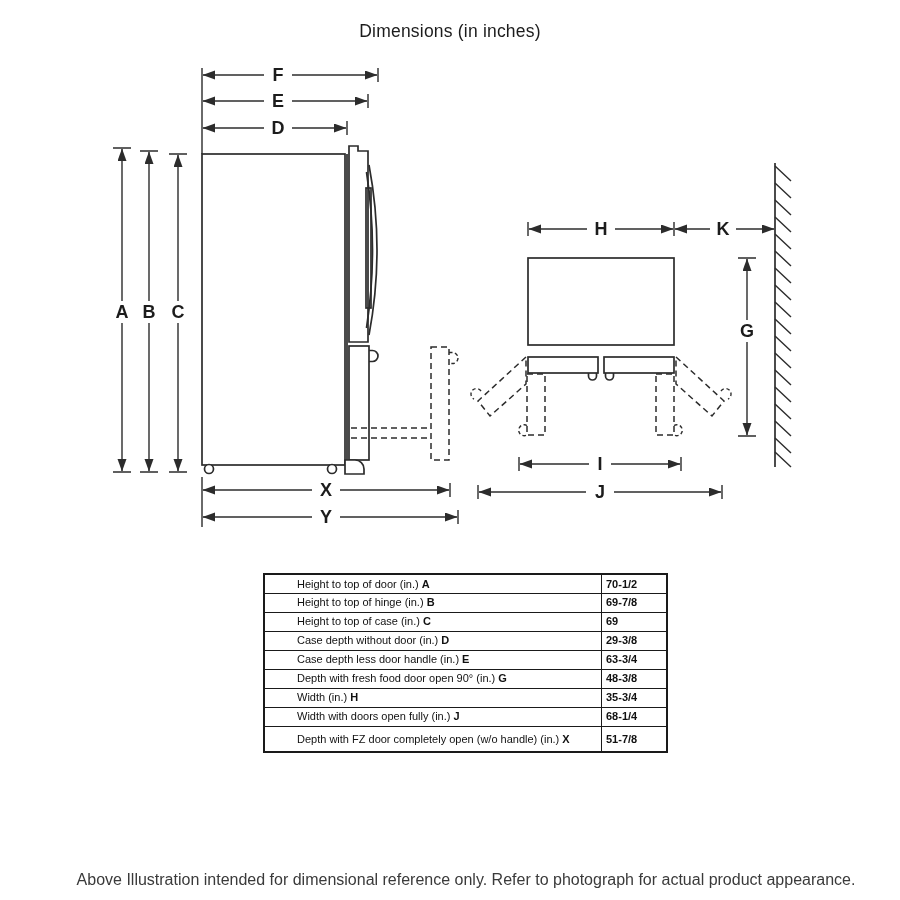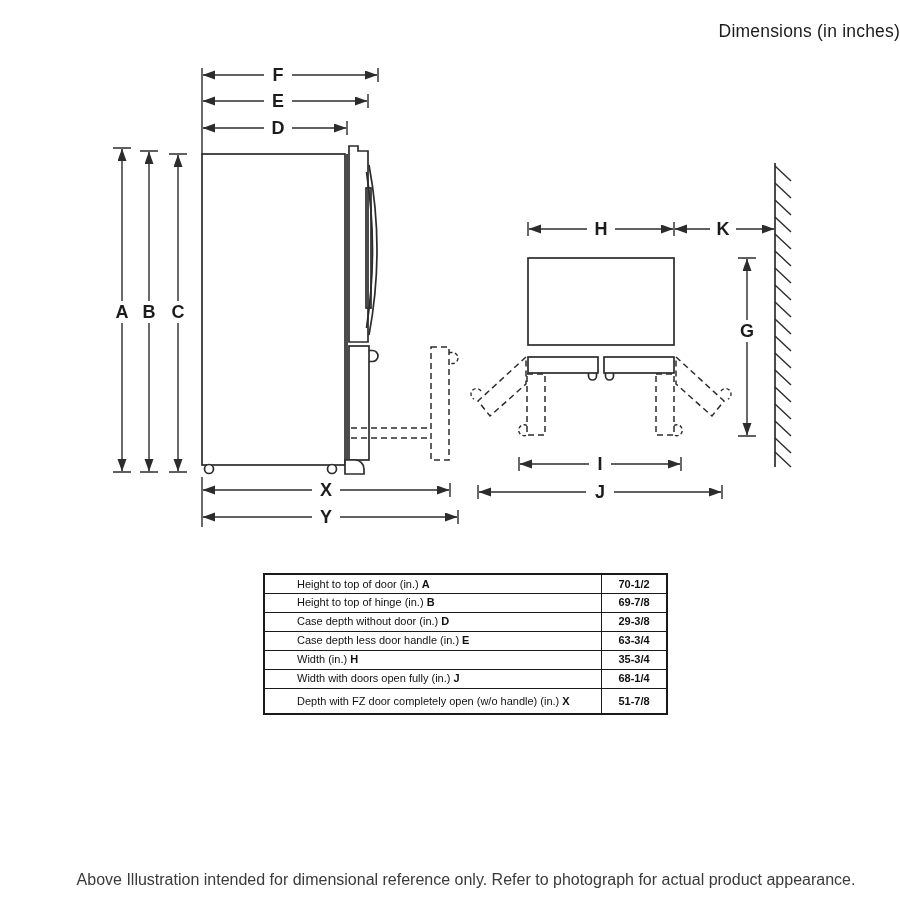--- a/index.html
+++ b/index.html
@@ -1,32 +1,32 @@
 <!DOCTYPE html>
 <html><head>
 <meta charset="utf-8">
 <style>
   html,body{margin:0;padding:0;background:#fff;}
   body{width:900px;height:900px;position:relative;font-family:"Liberation Sans",sans-serif;color:#1c1c1c;}
-  .title{position:absolute;top:21px;left:0;width:900px;text-align:right;font-size:17.5px;letter-spacing:.2px;}
+  .title{position:absolute;top:21px;left:0;width:900px;text-align:center;font-size:17.5px;letter-spacing:.2px;}
   svg.diagram{position:absolute;top:0;left:0;}
   
   .ln{stroke:#2c2c2c;stroke-width:1.7;fill:none;}
   .lnf{stroke:#2c2c2c;stroke-width:1.7;fill:#fff;}
   .dash{stroke:#2c2c2c;stroke-width:1.5;fill:none;stroke-dasharray:6 4;}
   .dash2{stroke:#2c2c2c;stroke-width:1.4;fill:none;stroke-dasharray:3.5 2.5;}
   .dim{stroke:#2c2c2c;stroke-width:1.4;fill:none;}
   .gap{fill:#fff;}
   .dimtxt{font-family:"Liberation Sans",sans-serif;font-size:18px;font-weight:bold;fill:#1c1c1c;text-anchor:middle;}
   
   .dim-table{position:absolute;left:263px;top:573px;border-collapse:collapse;table-layout:fixed;
              font-size:11px;line-height:1.28;color:#111;border:2.5px solid #1a1a1a;}
   .dim-table td{border:1.5px solid #1a1a1a;padding:1px 4px;vertical-align:middle;}
   .dim-table td.lbl{width:300px;padding-left:32px;}
-  .dim-table td.val{width:56px;text-align:center;font-weight:bold;}
+  .dim-table td.val{width:56px;font-weight:bold;}
   .dim-table tr{height:19px;}
   .dim-table tr.th27{height:26px;margin-top:29px;}
   .letter{font-weight:bold;}
   .caption{position:absolute;top:871px;left:16px;width:900px;text-align:center;font-size:16px;color:#3a3a3a;}
 </style>
 </head>
 <body>
 
 <div class="title">Dimensions (in inches)</div>
 
@@ -145,26 +145,34 @@
   <tbody>
     <tr>
       <td class="lbl"><span>Height to top of door (in.)</span> <span class="letter">A</span></td>
       <td class="val">70-1/2</td>
     </tr>
     <tr>
       <td class="lbl"><span>Height to top of hinge (in.)</span> <span class="letter">B</span></td>
       <td class="val">69-7/8</td>
     </tr>
     <tr>
+      <td class="lbl"><span>Height to top of case (in.)</span> <span class="letter">C</span></td>
+      <td class="val">69</td>
+    </tr>
+    <tr>
       <td class="lbl"><span>Case depth without door (in.)</span> <span class="letter">D</span></td>
       <td class="val">29-3/8</td>
     </tr>
     <tr>
       <td class="lbl"><span>Case depth less door handle (in.)</span> <span class="letter">E</span></td>
       <td class="val">63-3/4</td>
+    </tr>
+    <tr>
+      <td class="lbl"><span>Depth with fresh food door open 90° (in.)</span> <span class="letter">G</span></td>
+      <td class="val">48-3/8</td>
     </tr>
     <tr>
       <td class="lbl"><span>Width (in.)</span> <span class="letter">H</span></td>
       <td class="val">35-3/4</td>
     </tr>
     <tr>
       <td class="lbl"><span>Width with doors open fully (in.)</span> <span class="letter">J</span></td>
       <td class="val">68-1/4</td>
     </tr>
     <tr class="th27">

